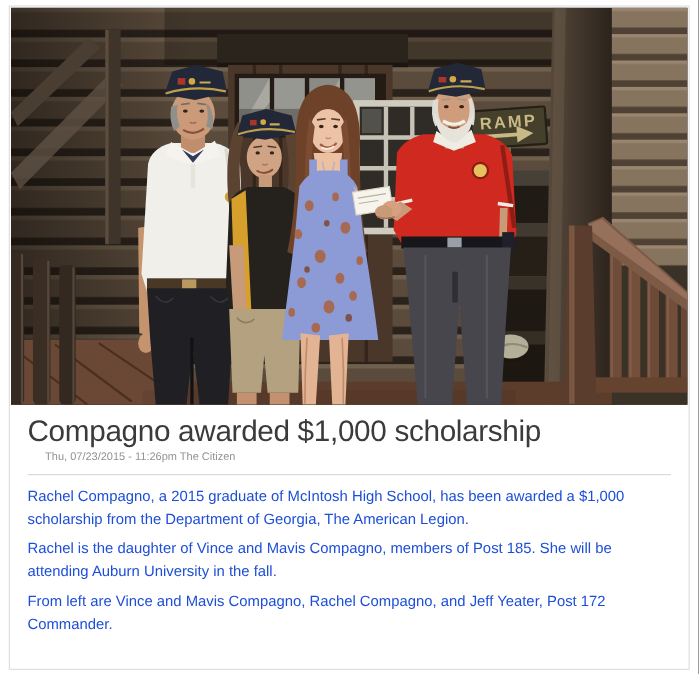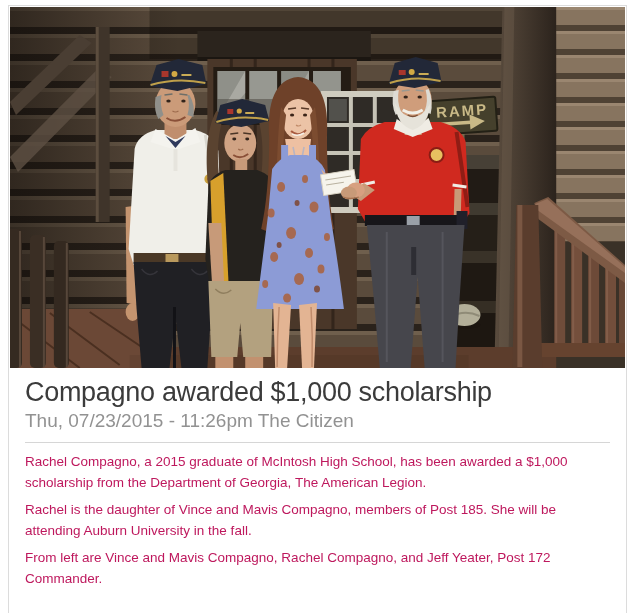--- a/index.html
+++ b/index.html
@@ -11,23 +11,23 @@
     position:absolute;left:8px;top:5px;width:619px;box-sizing:border-box;
     background:#ffffff;border:1px solid #dcdcdc;
   }
   figure.photo{margin:1px;height:361px;background:#3d342b;overflow:hidden;}
   figure.photo svg{display:block;width:100%;height:100%;}
   .content{padding:0 16px 24px 16px;}
   h1.title{
     margin:9px 0 2px 0;font-size:27px;line-height:1.15;font-weight:400;
     color:#3b3b3b;letter-spacing:-0.3px;
   }
-  .byline{font-size:19px;color:#929292;margin:0 0 10px 0;}
+  .byline{font-size:10px;color:#929292;margin:0 0 10px 16px;}
   hr.divider{border:none;border-top:1px solid #d6d6d6;margin:0 0 8px 0;}
-  .content p{font-size:13.5px;line-height:21px;color:#be185d;margin:6px 0;}
+  .content p{font-size:13.5px;line-height:21px;color:#1d4ed8;margin:6px 0;}
 </style>
 </head>
 <body>
 
 <div class="card">
 
   <figure class="photo">
     <svg viewBox="0 0 617 361" preserveAspectRatio="none">
       <defs>
         <pattern id="logs" patternUnits="userSpaceOnUse" width="617" height="27">

